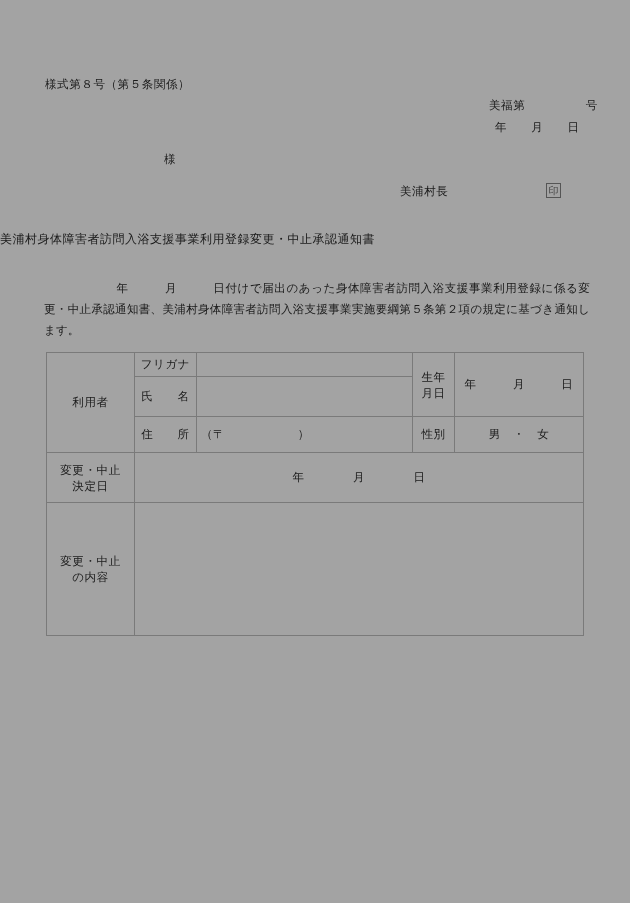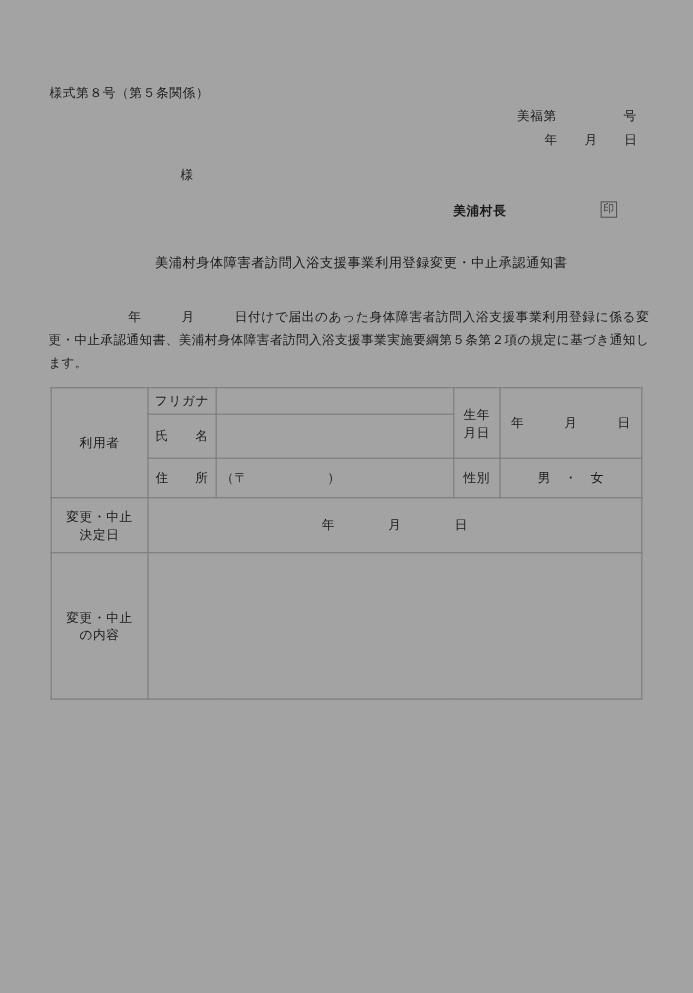--- a/index.html
+++ b/index.html
@@ -26,21 +26,21 @@
   .form-no {
     position: absolute;
     left: 45px;
     top: 77px;
     font-size: 11.5px;
     letter-spacing: 0.6px;
     white-space: pre;
   }
   .doc-number {
     position: absolute;
-    left: 470px;
+    left: 489px;
     top: 98px;
     font-size: 11.5px;
     letter-spacing: 0.6px;
     white-space: pre;
   }
   .doc-date {
     position: absolute;
     left: 495px;
     top: 120px;
     font-size: 11.5px;
@@ -50,26 +50,25 @@
   .addressee {
     position: absolute;
     left: 164px;
     top: 152px;
     font-size: 11.5px;
     letter-spacing: 0.6px;
     white-space: pre;
   }
   .issuer {
     position: absolute;
-    left: 412px;
+    left: 400px;
     top: 184px;
     font-size: 11.5px;
     letter-spacing: 0.6px;
     white-space: pre;
-    font-weight: bold;
   }
   .seal-box {
     position: absolute;
     left: 546px;
     top: 183px;
     width: 15px;
     height: 15px;
     border: 1px solid #555;
     font-size: 10px;
     line-height: 14px;
@@ -77,21 +76,21 @@
     color: #444;
     box-sizing: border-box;
   }
 
   
   .doc-title {
     position: absolute;
     left: 0;
     top: 231px;
     width: 516px;
-    text-align: right;
+    text-align: left;
     font-size: 12px;
     letter-spacing: 0.5px;
     white-space: pre;
   }
 
   
   .body-text {
     position: absolute;
     left: 44px;
     top: 278px;

